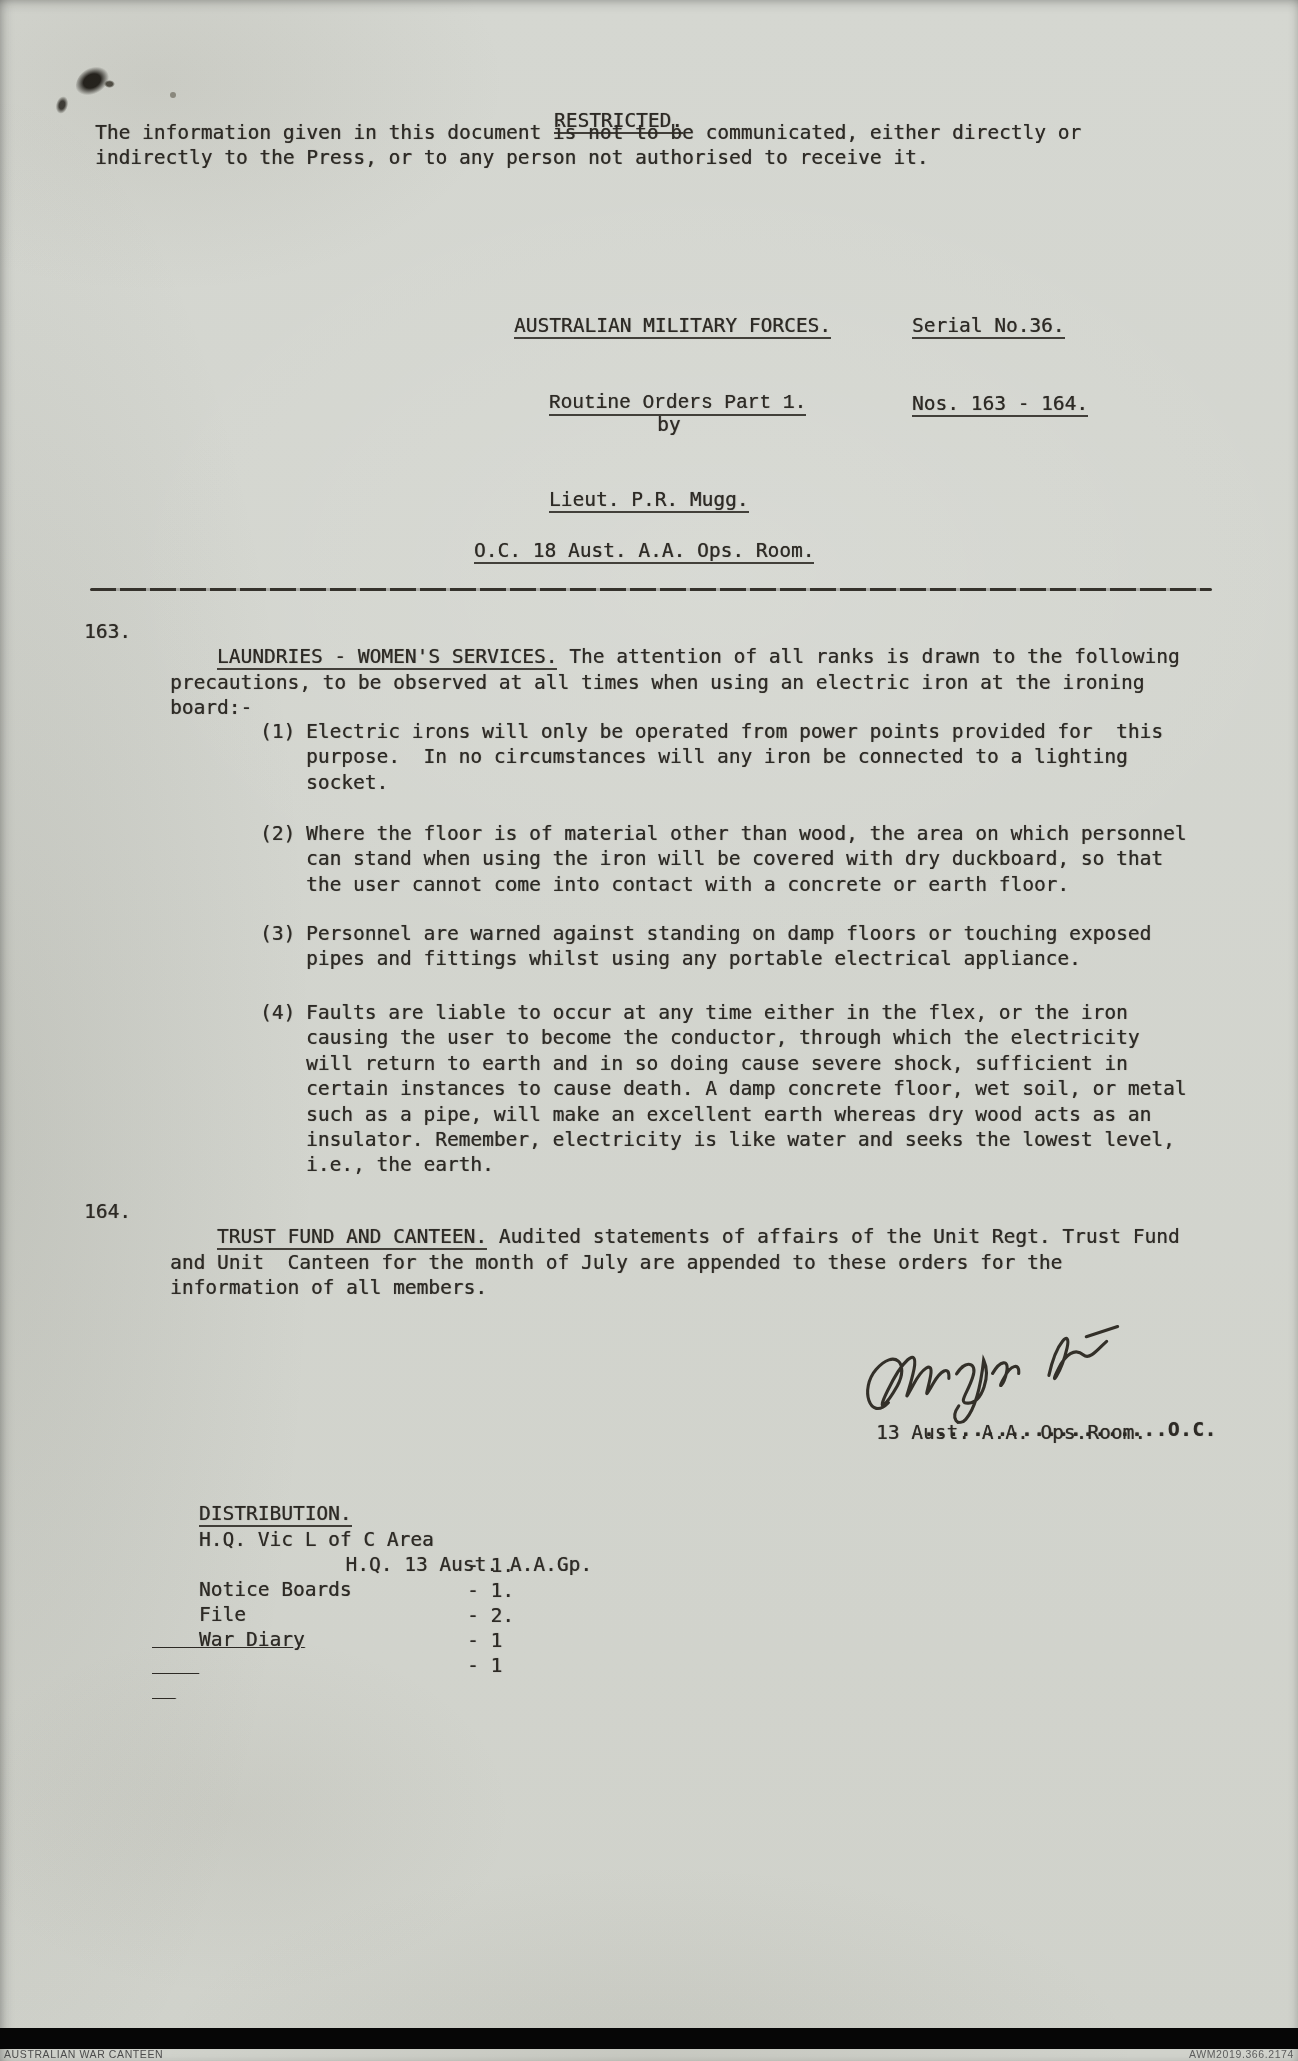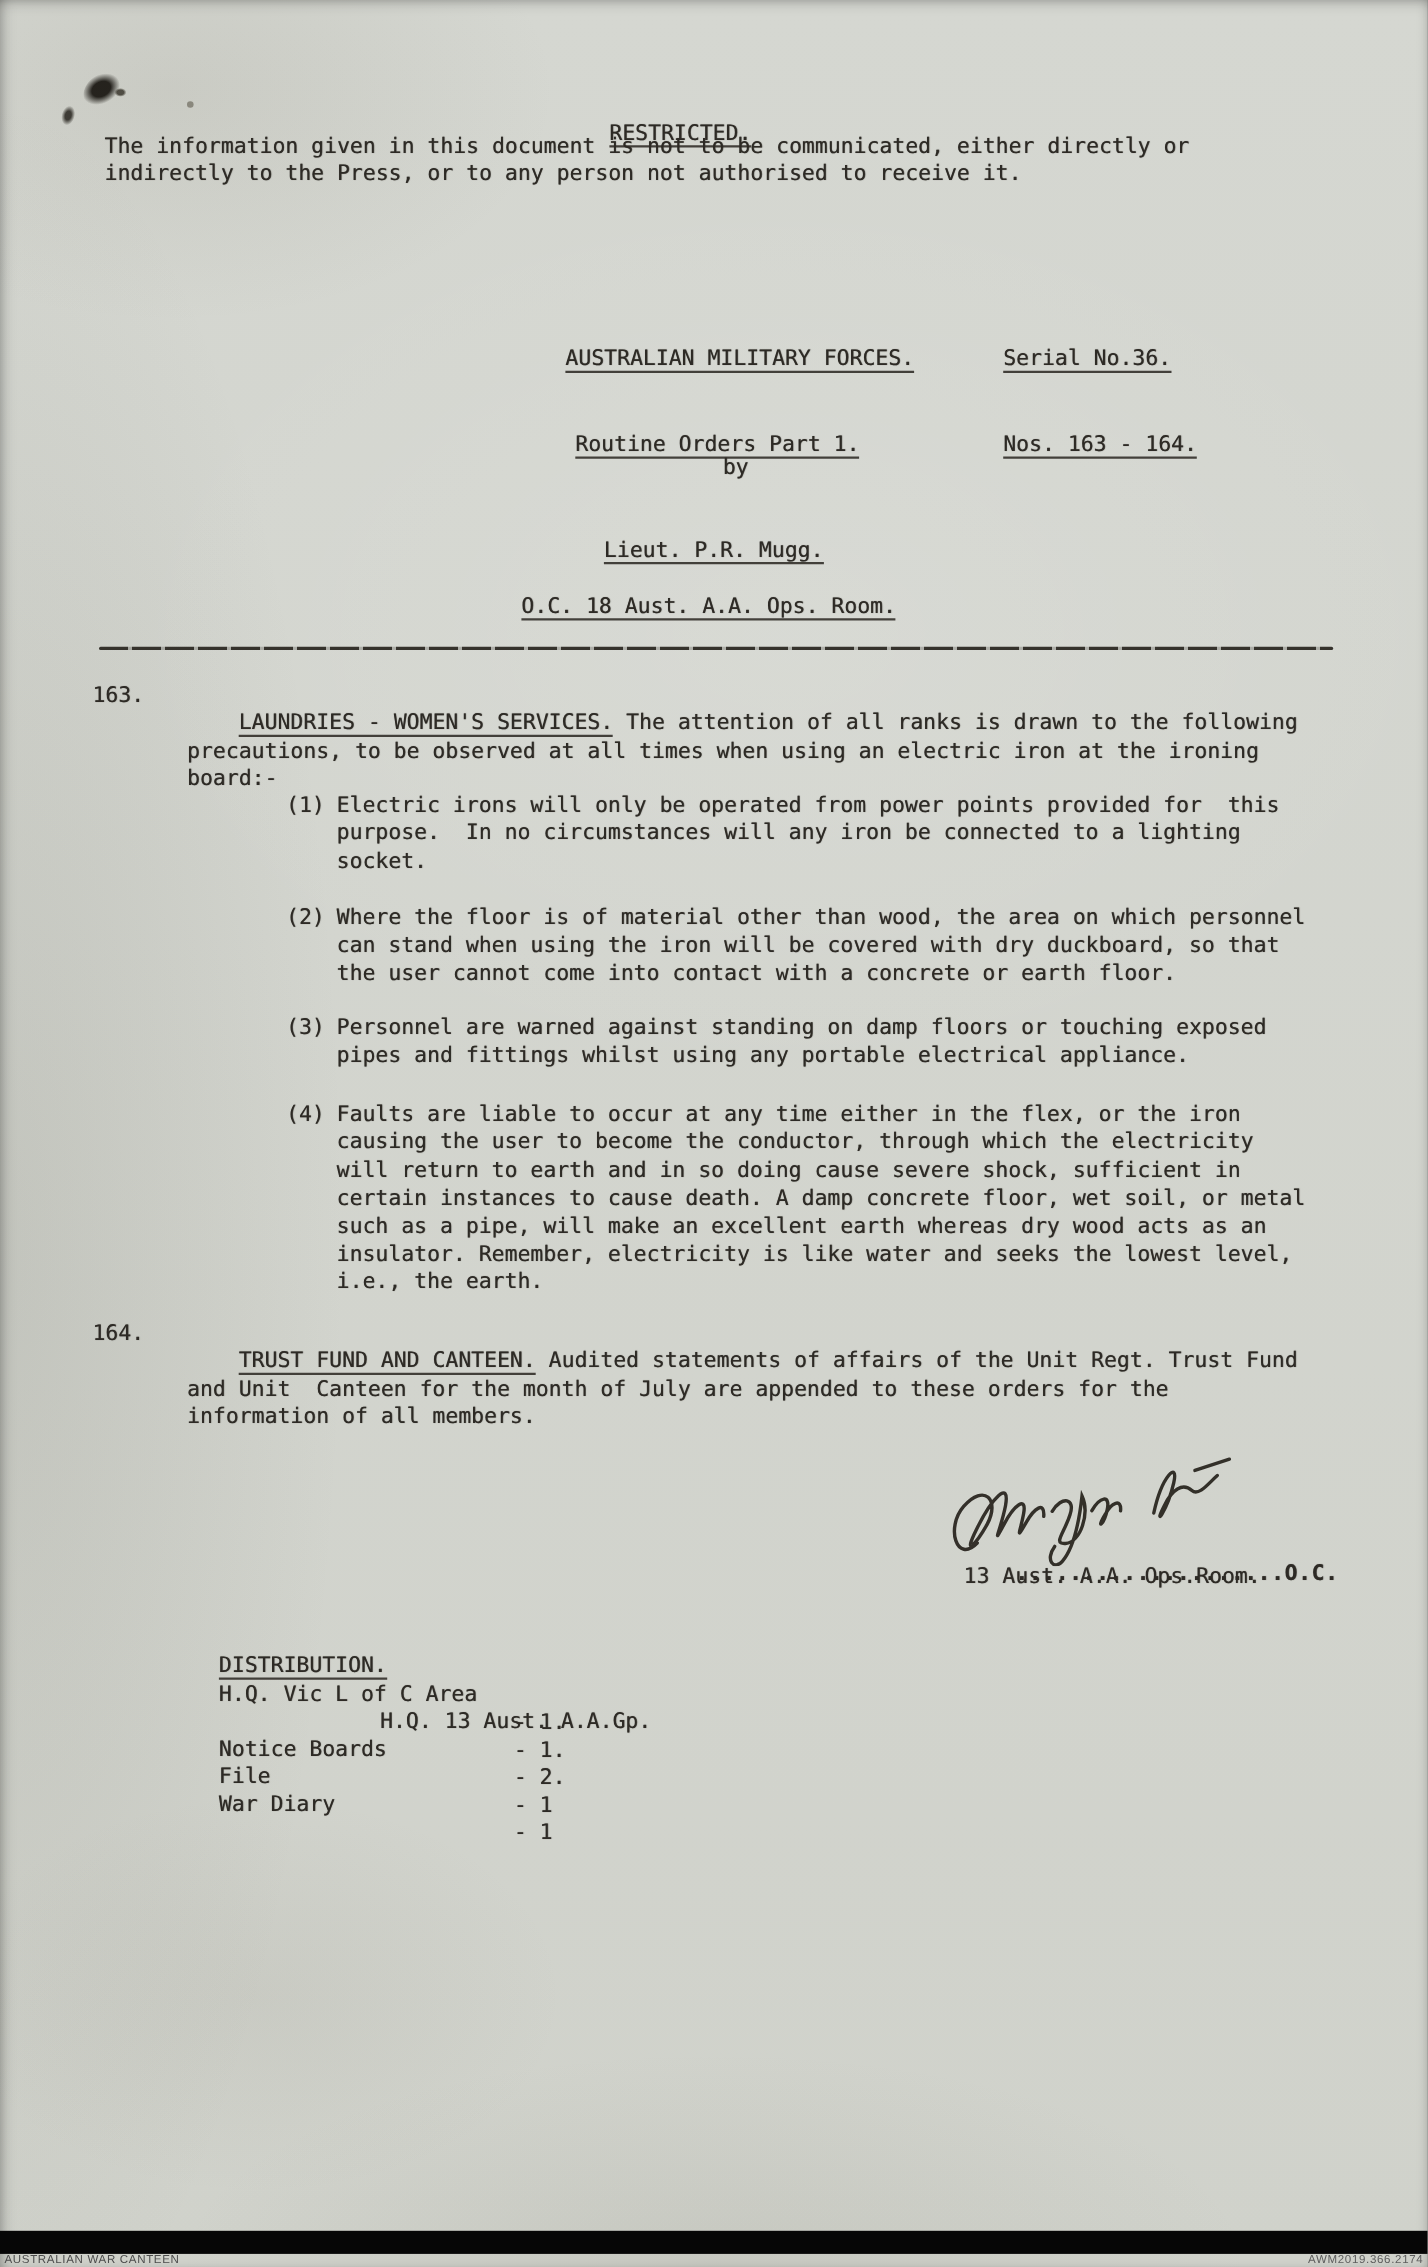--- a/index.html
+++ b/index.html
@@ -75,21 +75,21 @@
     <span class="u">RESTRICTED.</span>
   </div>
 
   <div class="tw" style="left:467px; top:288px;">
     <span class="u">AUSTRALIAN MILITARY FORCES.</span>
   </div>
   <div class="tw" style="left:865px; top:288px;">
     <span class="u">Serial No.36.</span>
   </div>
 
-  <div class="tw" style="left:476px; top:366px;">
+  <div class="tw" style="left:502px; top:366px;font-family:Liberation Mono, monospace;">
     <span class="u">Routine Orders Part 1.</span>
   </div>
   <div class="tw" style="left:865px; top:366px;">
     <span class="u">Nos. 163 - 164.</span>
   </div>
 
   <div class="tw" style="left:613px; top:412px;margin-left:44px;">by</div>
 
   <div class="tw" style="left:502px; top:462px;">
     <span class="u">Lieut. P.R. Mugg.</span>
@@ -165,21 +165,21 @@
     <span style="position:absolute; left:315px;">- 1.</span>
   </div>
   <div class="tw" style="left:152px; top:1552px; width:440px;">
     <span>Notice Boards</span>
     <span style="position:absolute; left:315px;">- 2.</span>
   </div>
   <div class="tw" style="left:152px; top:1577px; width:440px;">
     <span>File</span>
     <span style="position:absolute; left:315px;">- 1</span>
   </div>
-  <div class="tw" style="left:152px; top:1602px; width:440px;">
+  <div class="tw" style="left:152px; top:1602px; width:440px;text-decoration:underline;">
     <span>War Diary</span>
     <span style="position:absolute; left:315px;">- 1</span>
   </div>
 
   <div class="footer-bar"></div>
   <div class="footer-text">
     <span class="left">AUSTRALIAN WAR CANTEEN</span>
     <span class="right">AWM2019.366.2174</span>
   </div>
 

